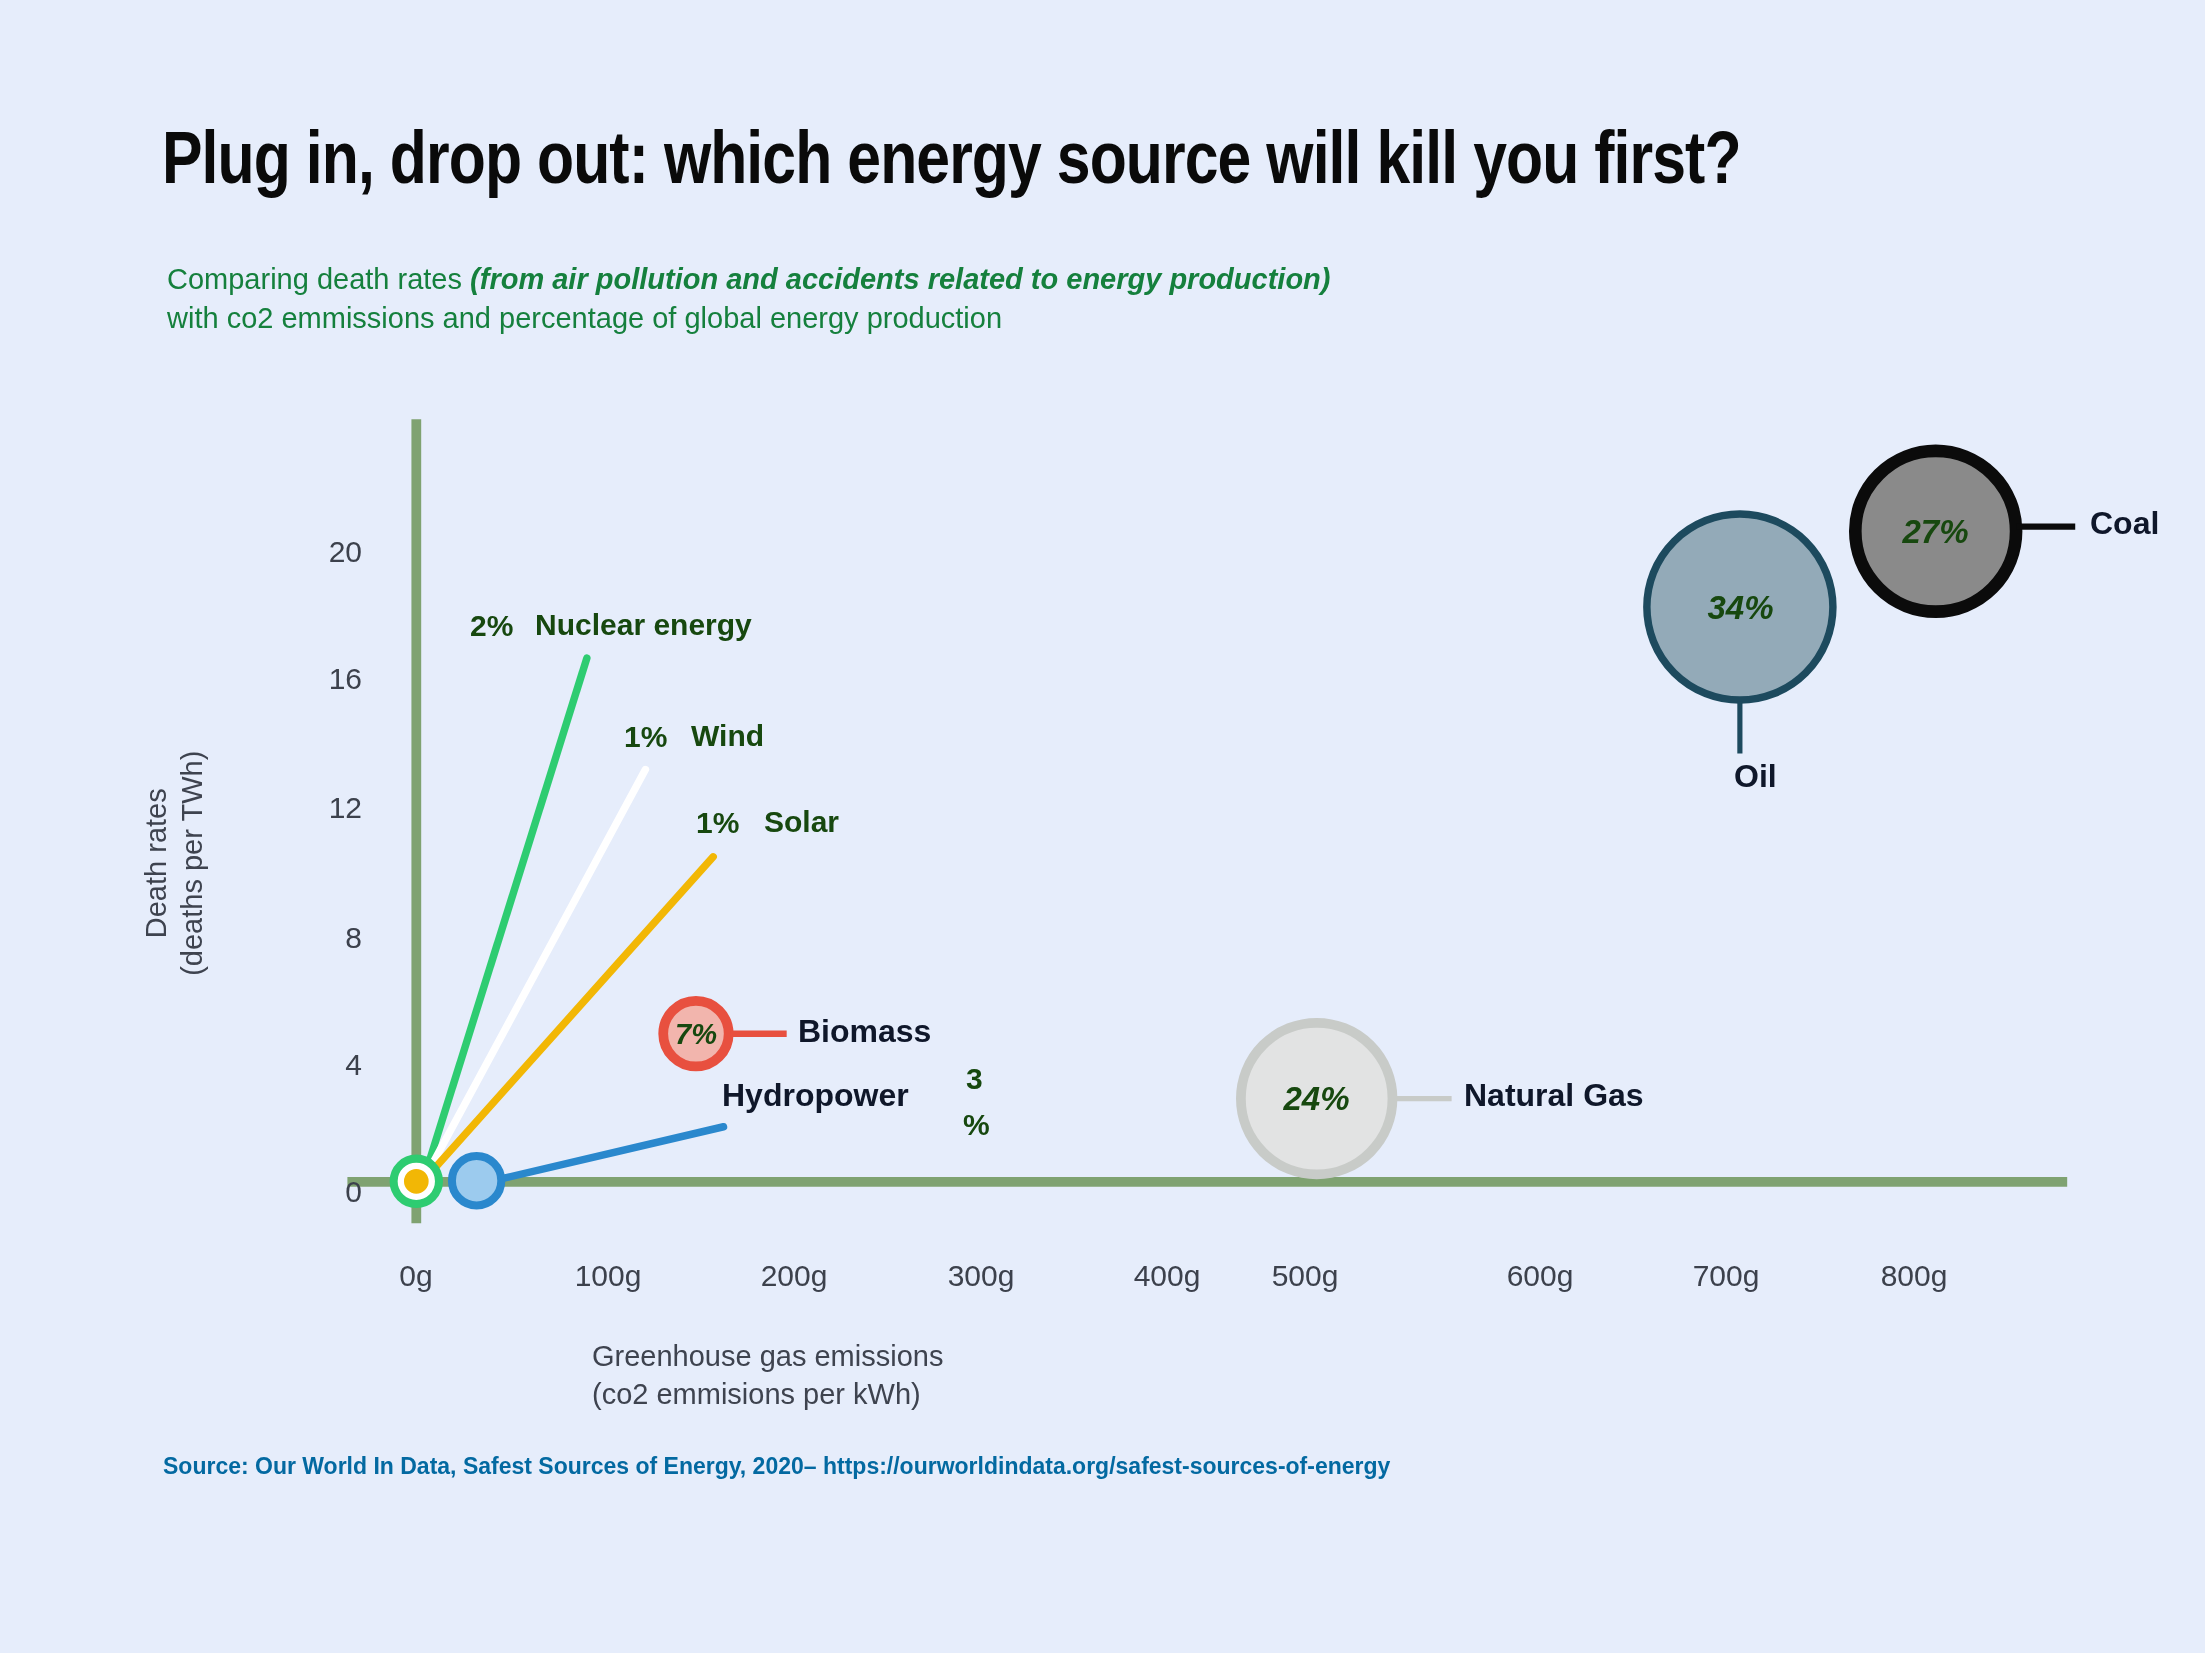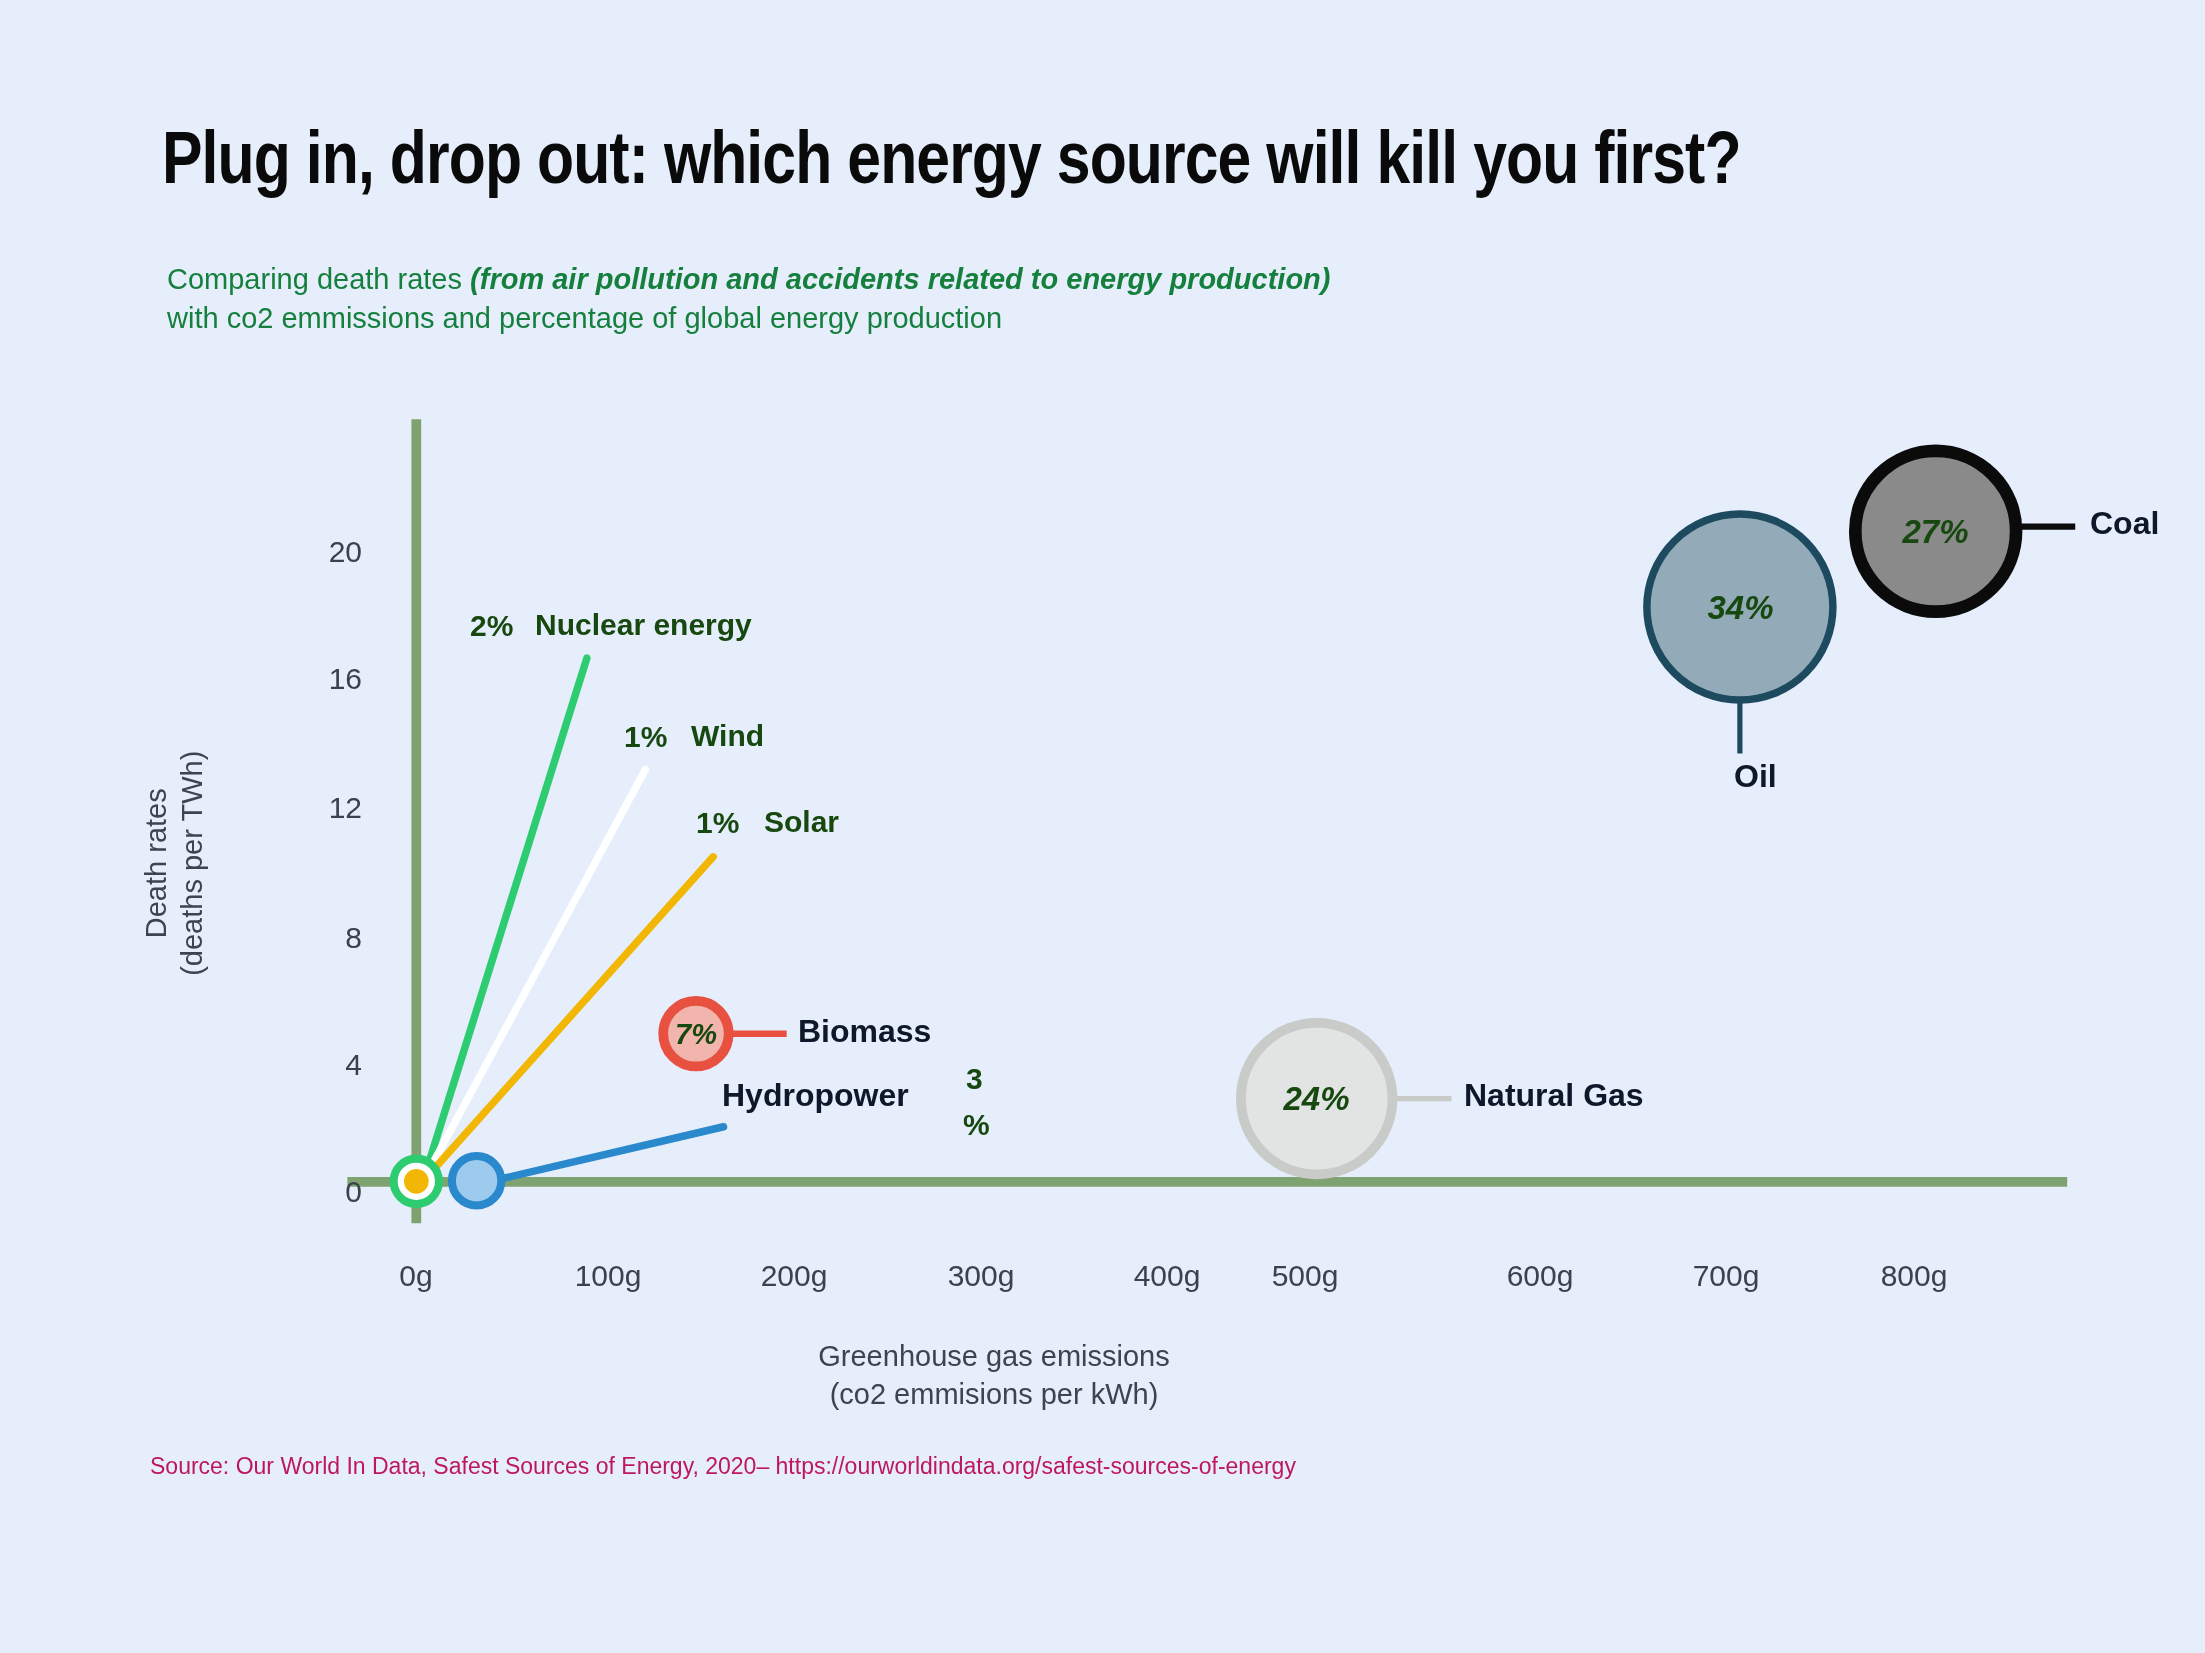--- a/index.html
+++ b/index.html
@@ -20,37 +20,37 @@
   }
   #subtitle {
     position: absolute; left: 167px; top: 260px;
     font-size: 29px; color: #15803d; line-height: 1.36;
     white-space: nowrap;
   }
   #subtitle .em { font-style: italic; font-weight: 600; }
   #subtitle .l2 { display:block; }
 
   #source {
-    position: absolute; left: 150px; top: 1453px;
-    font-size: 23px; color: #be185d;
+    position: absolute; left: 163px; top: 1453px;
+    font-size: 23px; color: #0369a1; font-weight: bold;
   }
 
   #plot { position: absolute; left: 0; top: 0; width: 2205px; height: 1654px; }
   .ytick { position: absolute; font-size: 30px; color: #3c414c; text-align: right; width: 92px; }
   .xtick { position: absolute; font-size: 30px; color: #3c414c; text-align: center; width: 138px; }
 
   #ylab {
     position: absolute; left: -10.3px; top: 827px;
     width: 368px; text-align: center;
     font-size: 29px; color: #3e434f; line-height: 1.25;
     transform: rotate(-90deg); transform-origin: center center;
   }
   #xlab {
     position: absolute; left: 592px; top: 1338px;
-    width: 804px; text-align: center;
+    width: 804px; 
     font-size: 29px; color: #3e434f; line-height: 1.3;
   }
   .bubble {
     position: absolute; border-radius: 50%;
     display: flex; align-items: center; justify-content: center;
     font-size: 33px; font-weight: 700; color: #17480f; font-style: italic;
   }
   .srclabel {
     position: absolute; font-size: 32px; font-weight: 600; color: #0f172a;
     white-space: nowrap;

